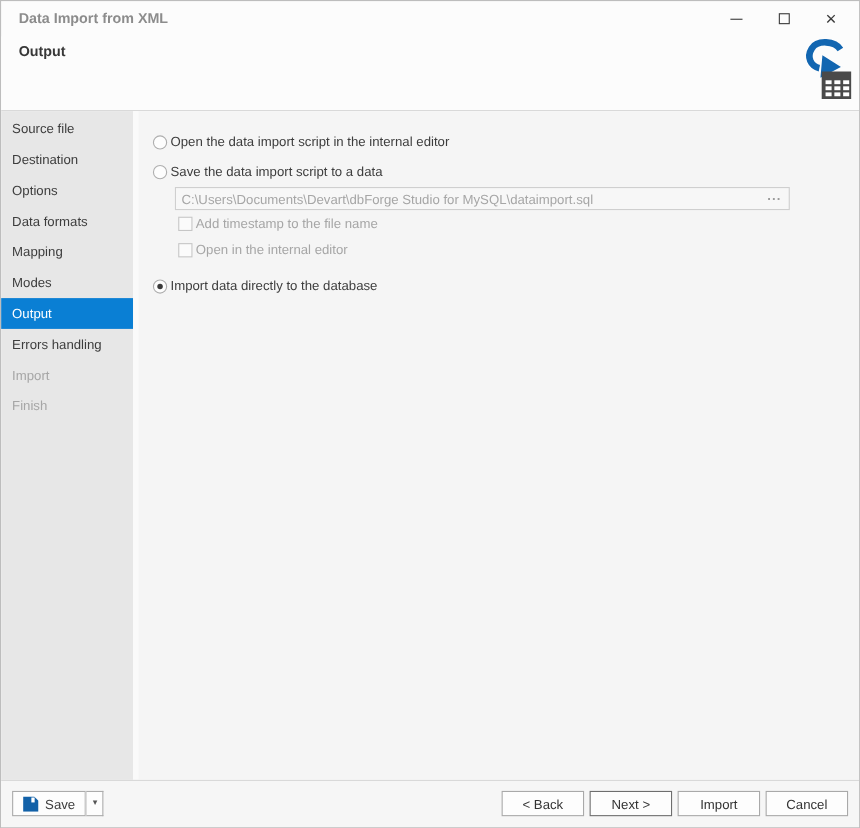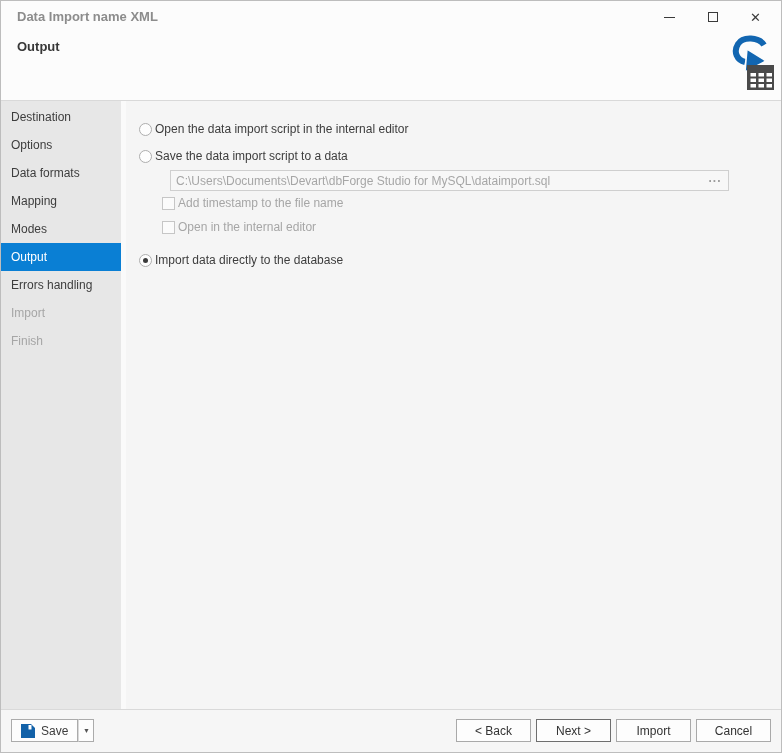--- a/index.html
+++ b/index.html
@@ -30,21 +30,21 @@
   .nav-item { height:28px; line-height:28px; padding-left:10px; color:#3d3d3d; cursor:default; }
   .nav-item.selected { background:#0a7fd4; color:#ffffff; }
   .nav-item.disabled { color:#a6a6a6; }
   .content { position:absolute; left:125px; right:0; top:0; bottom:0; background:#f5f5f5; }
   .opt-row { position:absolute; display:flex; align-items:center; gap:3px; height:14px; }
   .radio { width:13px; height:13px; border-radius:50%; border:1px solid #aeaeae; background:#fdfdfd; flex:0 0 13px; position:relative; }
   .radio.checked::after { content:""; position:absolute; left:3px; top:3px; width:5px; height:5px; border-radius:50%; background:#3a3a3a; }
   .checkbox { width:13px; height:13px; border:1px solid #c6c6c6; background:#fbfbfb; flex:0 0 13px; }
   .lbl { white-space:nowrap; }
   .lbl.dim { color:#a6a6a6;text-align:right; }
-  .path-field { position:absolute; left:44px; top:69px; width:559px; height:21px; border:1px solid #cfcfcf; background:#f7f7f7; }
+  .path-field { position:absolute; left:33px; top:69px; width:559px; height:21px; border:1px solid #cfcfcf; background:#f7f7f7; }
   .path-field input {
     width:100%; height:100%; border:none; background:transparent; outline:none;
     font-family:"Liberation Sans", sans-serif; font-size:12px; color:#a6a6a6;
     padding:0 26px 0 5px;
   }
   .browse-btn { position:absolute; right:3px; top:3px; width:20px; height:13px; color:#9b9b9b; font-weight:bold; letter-spacing:1px; text-align:center; line-height:8px; cursor:default; }
   
   .footer { position:absolute; bottom:0; left:0; right:0; height:43px; background:#f6f6f6; border-top:1px solid #d9d9d9; }
   .save-split { position:absolute; left:10px; top:9px; height:23px; display:flex; }
   .save-main { display:flex; align-items:center; gap:6px; padding:0 9px; border:1px solid #ababab; background:#fdfdfd; cursor:default; }
@@ -52,21 +52,21 @@
   .footer-right { position:absolute; right:10px; top:9px; display:flex; gap:5px; }
   .btn { width:75px; height:23px; border:1px solid #a9a9a9; background:#fdfdfd; display:flex; align-items:center; justify-content:center; color:#333; cursor:default; }
   .btn.default { border-color:#6e6e6e; }
 </style>
 </head>
 <body>
 
 <div class="window">
 
   <div class="titlebar">
-    <span class="titlebar-title">Data Import name XML</span>
+    <span class="titlebar-title">Data Import from XML</span>
     <div class="win-controls">
       <div class="win-btn">
         <span class="min-glyph"></span>
       </div>
       <div class="win-btn">
         <span class="max-glyph"></span>
       </div>
       <div class="win-btn">
         <span class="close-glyph">✕</span>
       </div>
@@ -89,20 +89,21 @@
         <rect x="26.5" y="49" width="5.5" height="3.5"></rect>
           <rect x="34.5" y="49" width="5.5" height="3.5"></rect>
           <rect x="42.5" y="49" width="5.5" height="3.5"></rect>
       </g>
     </svg>
   </div>
 
   <div class="body">
 
     <div class="sidebar">
+      <div class="nav-item">Source file</div>
       <div class="nav-item">Destination</div>
       <div class="nav-item">Options</div>
       <div class="nav-item">Data formats</div>
       <div class="nav-item">Mapping</div>
       <div class="nav-item">Modes</div>
       <div class="nav-item selected">Output</div>
       <div class="nav-item">Errors handling</div>
       <div class="nav-item disabled">Import</div>
       <div class="nav-item disabled">Finish</div>
     </div>

